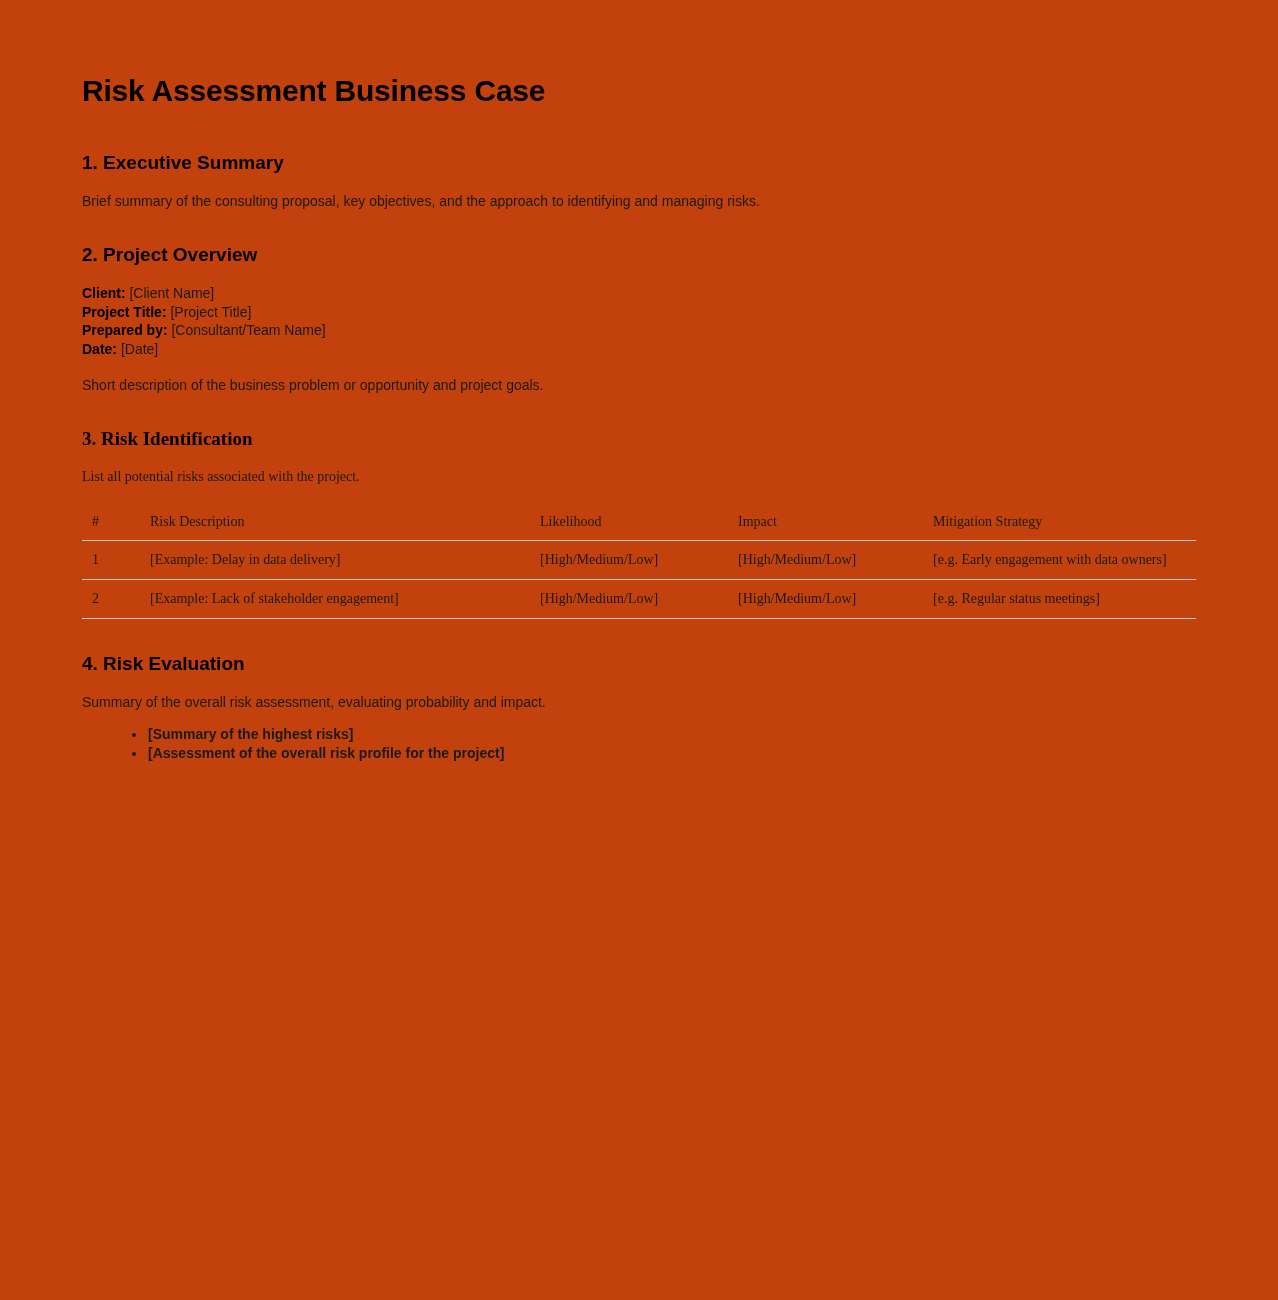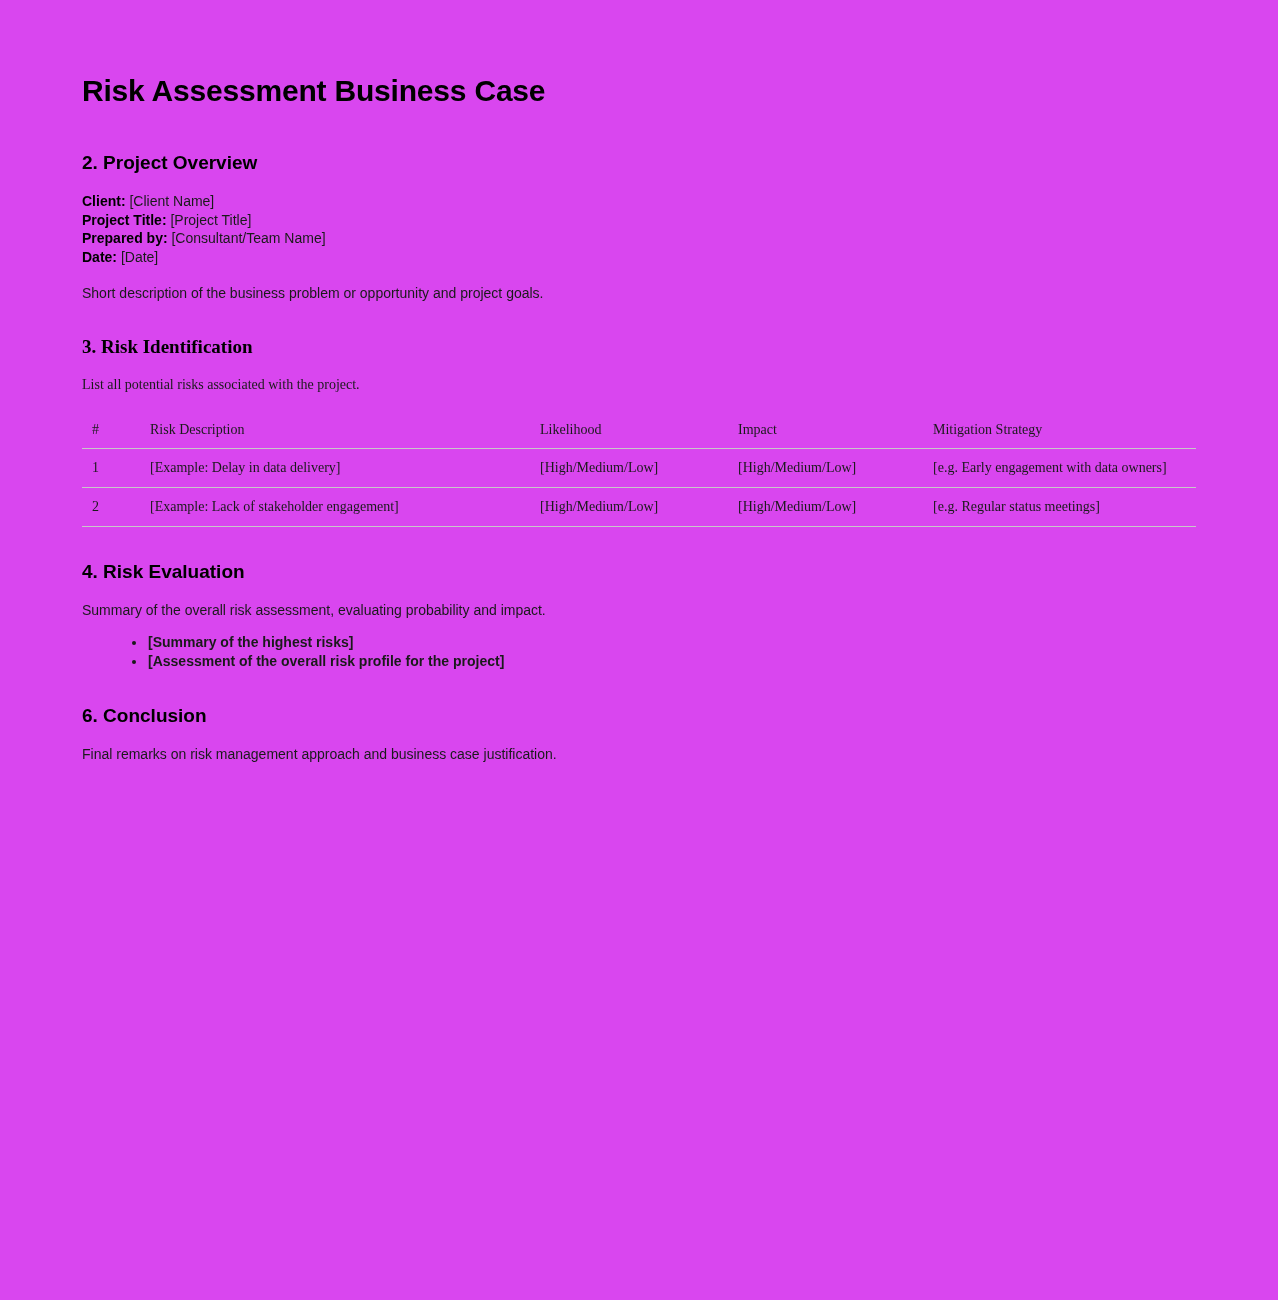--- a/index.html
+++ b/index.html
@@ -12,21 +12,21 @@
     height: 1300px;
     font-family: "Liberation Sans", sans-serif;
     color: #1a1a1a;
     -webkit-font-smoothing: antialiased;
   }
   .page {
     box-sizing: border-box;
     width: 1278px;
     height: 1300px;
     padding: 74px 82px 0 82px;
-    background: #d946ef;
+    background: #c2410c;
   }
   .doc-title {
     font-size: 30px;
     font-weight: bold;
     line-height: 34px;
     letter-spacing: -0.2px;
     margin: 0 0 44px 0;
     color: #000000;
   }
   .section {
@@ -121,20 +121,24 @@
   .sec-identify   { margin-top: 38px; font-family: Liberation Serif, serif; }
   .sec-overview   { margin-top: 38px; }
 </style>
 </head>
 <body>
 
 <div class="page">
 
   <h1 class="doc-title">Risk Assessment Business Case</h1>
 
+  <div class="section">
+    <h2 class="section-heading">1. Executive Summary</h2>
+    <p class="body-text">Brief summary of the consulting proposal, key objectives, and the approach to identifying and managing risks.</p>
+  </div>
 
   <div class="section sec-overview">
     <h2 class="section-heading">2. Project Overview</h2>
     <div class="meta-block">
       <div class="meta-line">
         <span class="meta-label">Client:</span>
         <span class="meta-value">[Client Name]</span>
       </div>
       <div class="meta-line">
         <span class="meta-label">Project Title:</span>
@@ -188,18 +192,14 @@
   <div class="section sec-evaluation">
     <h2 class="section-heading">4. Risk Evaluation</h2>
     <p class="body-text">Summary of the overall risk assessment, evaluating probability and impact.</p>
     <ul class="doc-list">
       <li>[Summary of the highest risks]</li>
       <li>[Assessment of the overall risk profile for the project]</li>
     </ul>
   </div>
 
 
-  <div class="section sec-conclusion">
-    <h2 class="section-heading">6. Conclusion</h2>
-    <p class="body-text">Final remarks on risk management approach and business case justification.</p>
-  </div>
 
 </div>
 
 </body></html>

